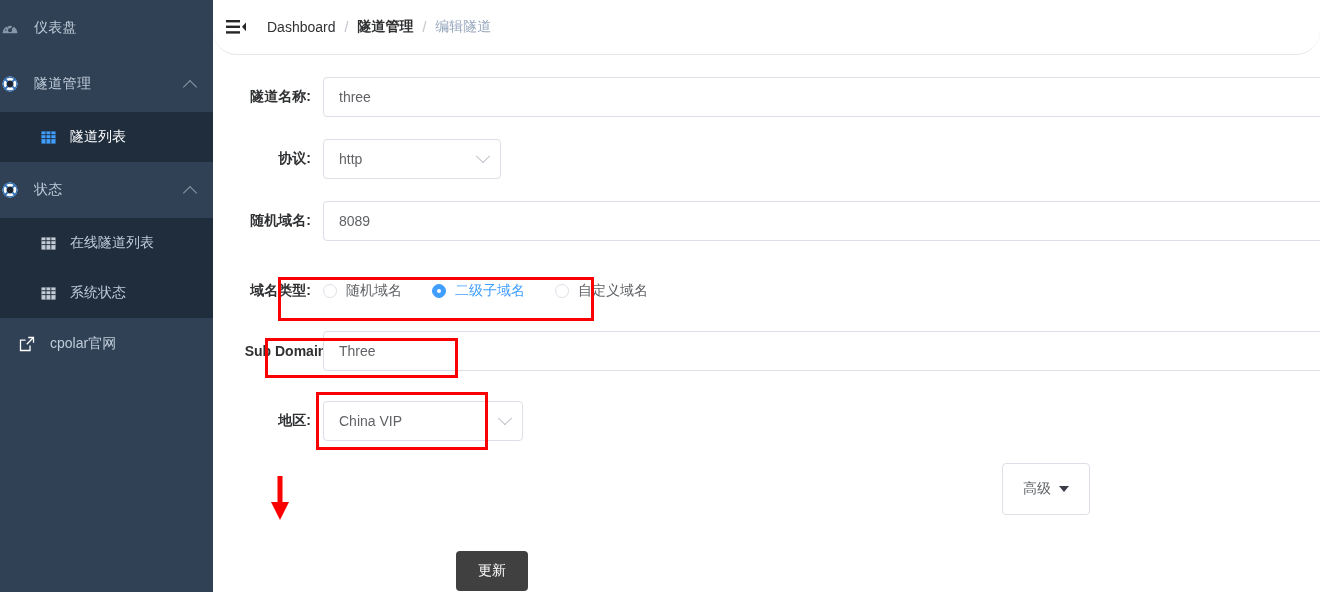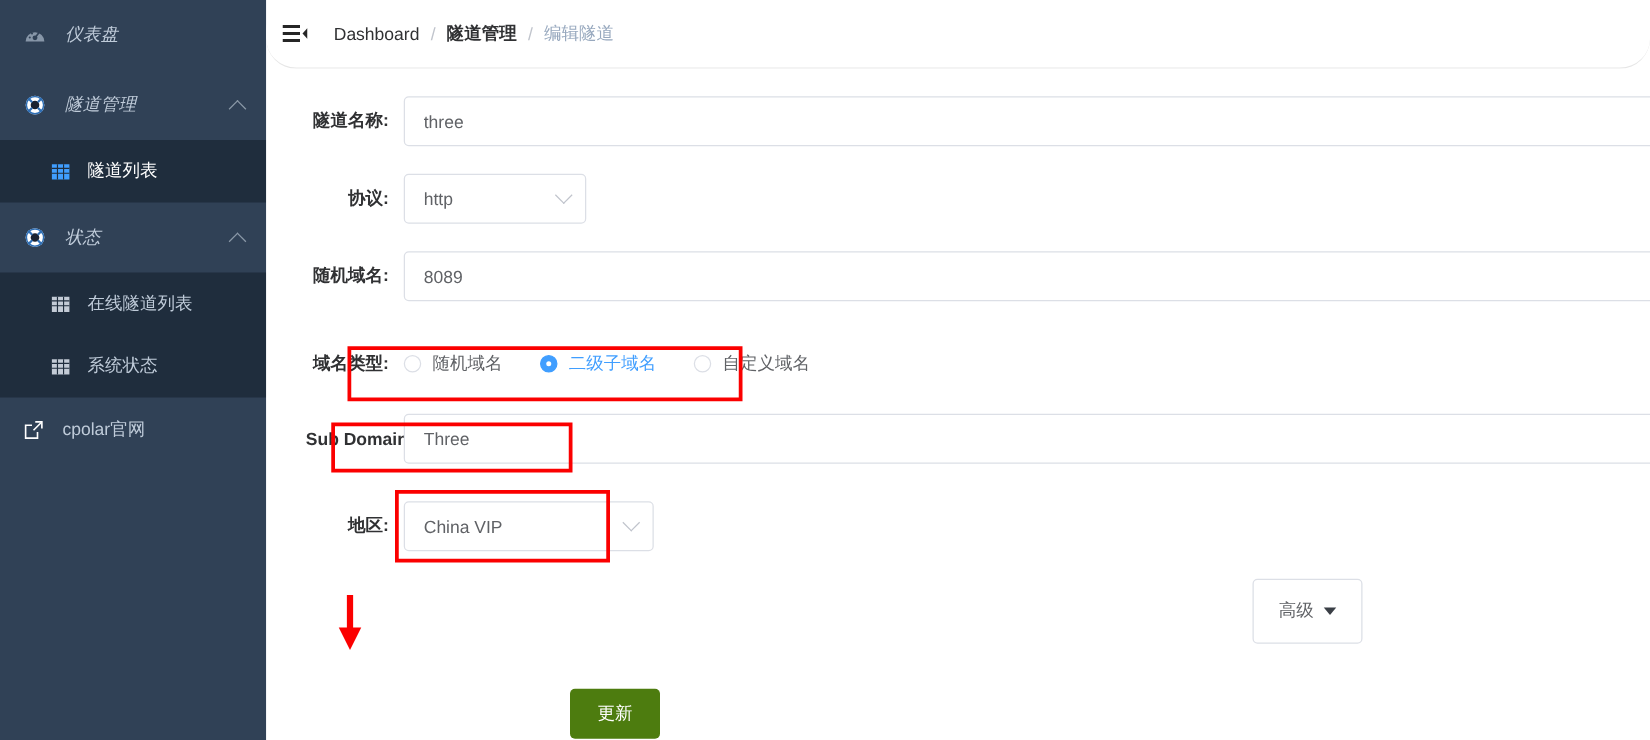--- a/index.html
+++ b/index.html
@@ -27,28 +27,26 @@
     min-width: 213px;
     height: 592px;
     background: #304156;
     position: relative;
     overflow: hidden;
   }
   .menu-item {
     height: 56px;
     display: flex;
     align-items: center;
-    padding-left: 18px;
     box-sizing: border-box;
     color: #bfcbd9;
     font-size: 14px;
     position: relative;
     cursor: pointer;
     white-space: nowrap;
-    font-style: italic;
   }
   .menu-item .mi-icon {
     width: 20px;
     height: 20px;
     display: inline-flex;
     align-items: center;
     justify-content: center;
     margin-right: 14px;
     flex: 0 0 20px;
   }
@@ -202,21 +200,21 @@
     padding-left: 15px;
     font-size: 14px;
     color: #606266;
     cursor: text;
   }
   .ctl-input.grow {
     flex: 1;
     margin-right: -60px;
   }
   .ctl-select {
-    width: 146px;
+    width: 178px;
     height: 40px;
     box-sizing: border-box;
     border: 1px solid #dcdfe6;
     border-radius: 4px;
     background: #fff;
     display: flex;
     align-items: center;
     padding: 0 12px 0 15px;
     font-size: 14px;
     color: #606266;
@@ -304,21 +302,21 @@
     border-left: 5px solid transparent;
     border-right: 5px solid transparent;
     border-top: 6px solid #3a3f46;
   }
 
   .submit-row {
     margin-top: 36px;
     padding-left: 243px;
   }
   .submit-button {
-    background: #4d7c0f;
+    background: #404040;
     color: #ffffff;
     border: none;
     border-radius: 4px;
     height: 40px;
     min-width: 72px;
     font-size: 14px;
     display: inline-flex;
     align-items: center;
     justify-content: center;
     cursor: pointer;

